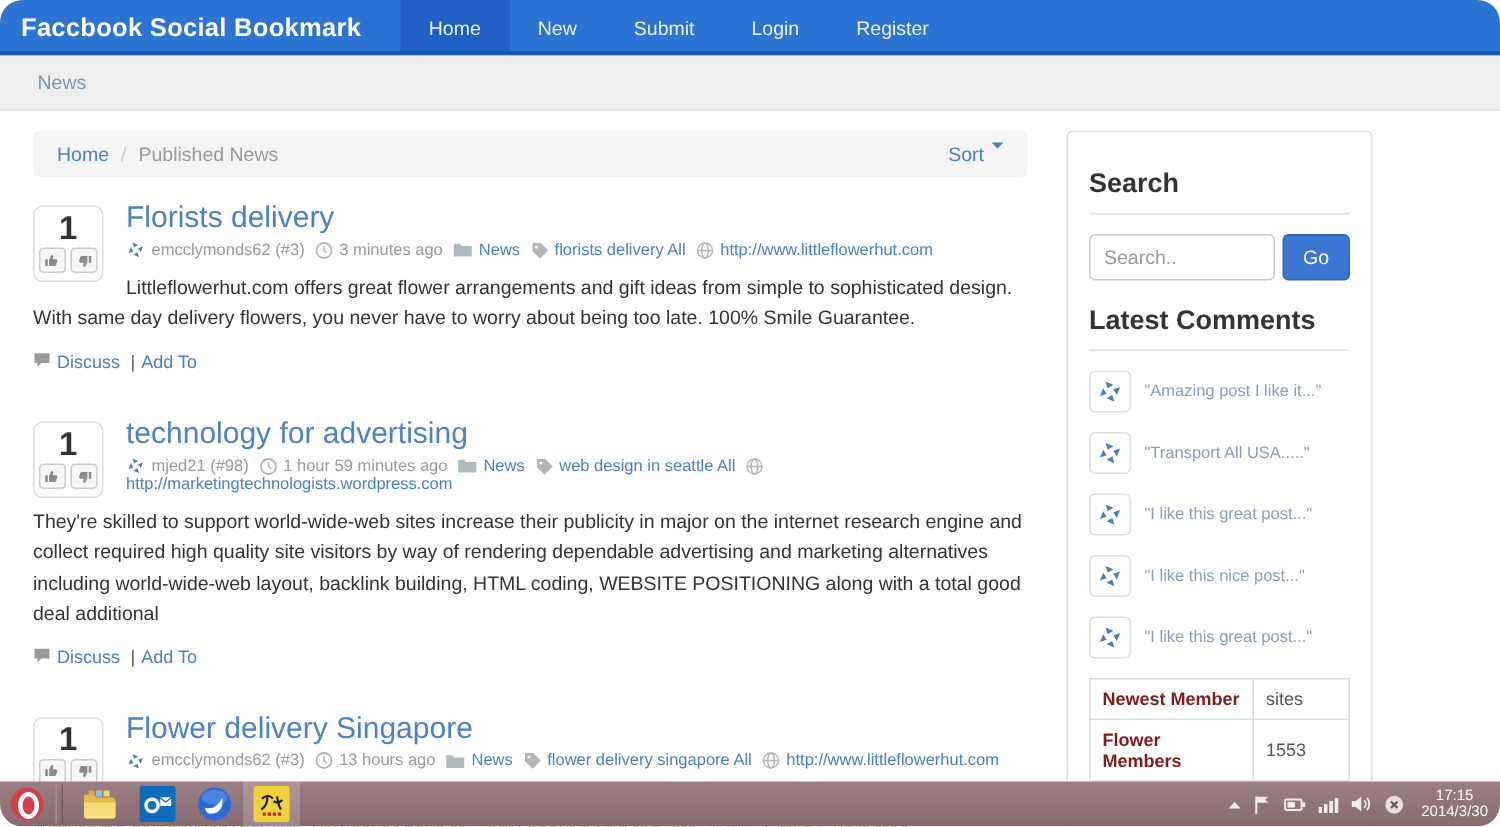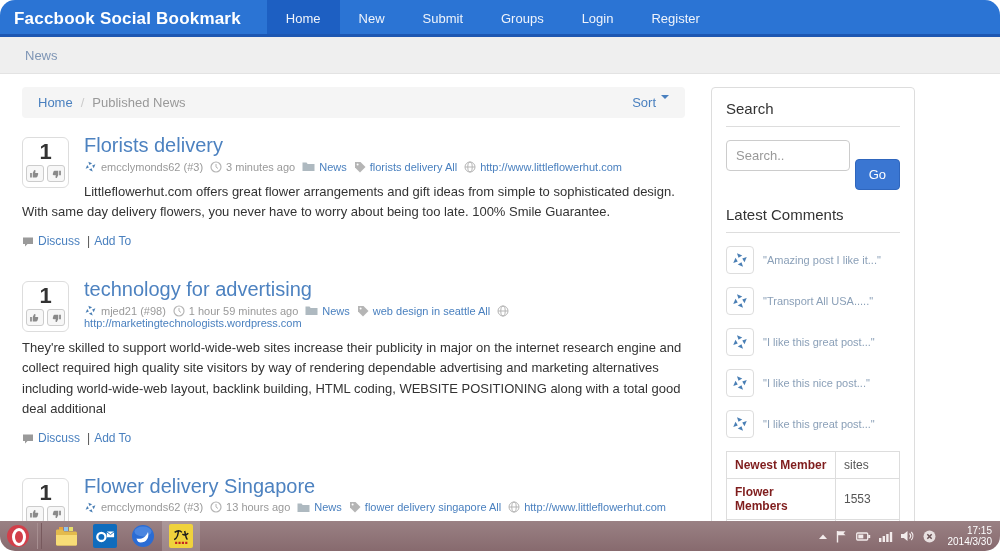--- a/index.html
+++ b/index.html
@@ -36,66 +36,65 @@
   .vote-count { font-size:22px; font-weight:bold; color:#333; line-height:26px; }
   .vote-btns { display:flex; justify-content:center; gap:3px; }
   .vbtn { width:19px; height:17px; border:1px solid #ccc; border-radius:3px; background:#f7f7f7; padding:0; display:flex; align-items:center; justify-content:center; cursor:pointer; }
   .story-title { font-size:20px; font-weight:400; margin:0 0 3px; }
   .story-title a { color:#4d82c0; text-decoration:none; cursor:pointer; }
   .story-meta { font-size:11px; color:#999; display:flex; align-items:center; flex-wrap:wrap;text-align:right; }
   .story-meta a { color:#4a80bf; text-decoration:none; cursor:pointer; }
   .story-meta .mi { margin:0 4px 0 7px; display:inline-flex; }
   .story-meta .mi.first { margin-left:0; }
   .story-desc { margin-top:9px; line-height:1.55; }
-  .story-actions { clear:left; margin-top:12px; font-size:12px; display:flex; align-items:flex-end; }
+  .story-actions { clear:left; margin-top:12px; font-size:12px; display:flex; align-items:flex-start; }
   .story-actions a { color:#4a80bf; text-decoration:none; cursor:pointer; }
   .story-actions .pipe { color:#555; margin:0 4px 0 7px; }
   .story-actions .mi { margin-right:4px; display:inline-flex; }
 
   
-  .side-h { font-size:15px; font-weight:400; color:#333; margin-top:0; }
+  .side-h { font-size:18px; font-weight:700; color:#333; margin-top:12px; }
   .side-hr { border:0; border-top:1px solid #ddd; margin:9px 0 13px; }
   .search-row { display:flex; gap:5px; margin-bottom:16px; }
   .search-row input { flex:1; min-width:0; height:31px; border:1px solid #ccc; border-radius:4px; padding:0 9px; font-size:13px; color:#555; font-family:"Liberation Sans", sans-serif; }
   .search-row input::placeholder { color:#999; }
-  .go-btn { height:31px; padding:0 13px; background:#3a76d2; color:#fff; border:1px solid #2f66bd; border-radius:4px; font-size:13px; cursor:pointer; font-family:"Liberation Sans", sans-serif;margin-top:19px; }
+  .go-btn { height:31px; padding:0 13px; background:#3a76d2; color:#fff; border:1px solid #2f66bd; border-radius:4px; font-size:13px; cursor:pointer; font-family:"Liberation Sans", sans-serif; }
   .comment { display:flex; align-items:center; gap:9px; margin-bottom:13px; }
   .avatar-box { width:28px; height:28px; border:1px solid #ddd; border-radius:4px; display:flex; align-items:center; justify-content:center; flex:none; background:#fff; }
   .comment a { font-size:11px; color:#8ba0b8; text-decoration:none; cursor:pointer; line-height:1.3; }
   .stats { width:100%; border-collapse:collapse; margin-top:5px; font-size:12px; }
   .stats td { border:1px solid #ddd; padding:6px 8px; }
   .stats td.lbl { font-weight:bold; color:#7f1d1d; width:63%; }
   .stats td.val { color:#555; }
 
   
   .taskbar { position:absolute; left:0; bottom:0; width:1000px; height:30px; background:linear-gradient(#9a8184,#876a6e); display:flex; align-items:center; }
   .tb-left { display:flex; align-items:center; height:100%; }
   .opera { position:relative; width:22px; height:22px; border-radius:50%; background:#d23f4a; margin:0 8px 0 7px; cursor:pointer; }
   .opera::after { content:""; position:absolute; left:5px; top:3px; width:8px; height:12px; border:3px solid #fff; border-radius:50%; }
   .tb-sep { width:5px; height:26px; border-left:1px solid #a78f91; border-right:1px solid #77595d; margin-right:6px; }
   .tb-tile { width:38px; height:30px; display:flex; align-items:center; justify-content:center; cursor:pointer; }
   .tb-tile.lit { background:rgba(255,255,255,.18); }
   .outlook-tile { width:24px; height:24px; background:#0f6cbd; border-radius:2px; display:flex; align-items:center; justify-content:center; }
   .yellow-tile { width:24px; height:24px; background:#f0d23c; border-radius:2px; display:flex; align-items:center; justify-content:center; }
   .tb-right { margin-left:auto; display:flex; align-items:center; gap:8px; padding-right:8px; height:100%; }
   .tray-ic { display:inline-flex; cursor:pointer; }
-  .tb-clock { color:#fff; font-size:10px; line-height:11px; text-align:right; cursor:pointer; padding-left:4px; }
+  .tb-clock { color:#fff; font-size:10px; line-height:11px; text-align:center; cursor:pointer; padding-left:4px; }
 </style>
 </head>
 <body>
 
 <div class="page">
 
   <nav class="navbar">
     <span class="brand">Faccbook Social Bookmark</span>
     <span class="spacer"></span>
     <a class="nav-item active">Home</a>
     <a class="nav-item">New</a>
     <a class="nav-item">Submit</a>
-    <a class="nav-item">Groups</a>
     <a class="nav-item">Login</a>
     <a class="nav-item">Register</a>
   </nav>
 
   <div class="subnav">
     <a>News</a>
   </div>
 
   <div class="container">
     <div class="main">

